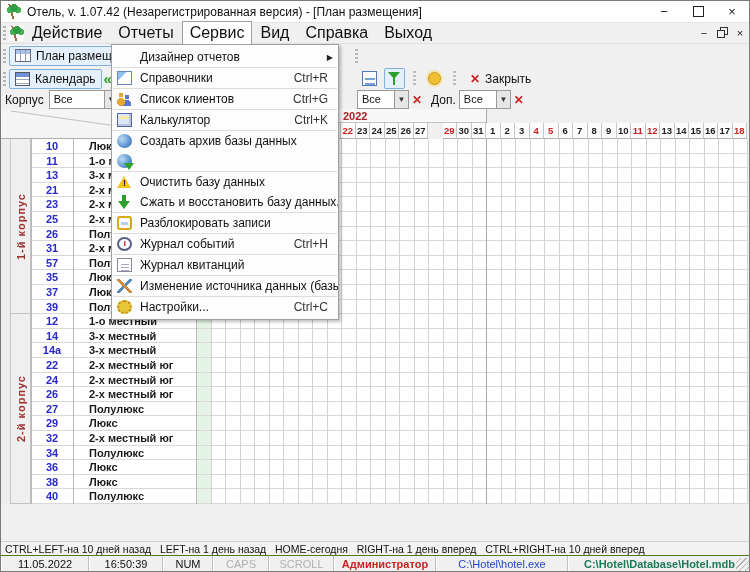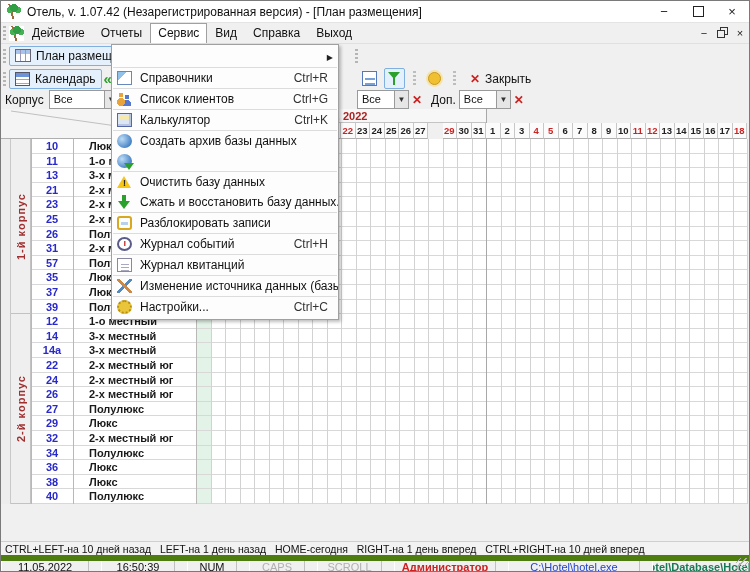--- a/index.html
+++ b/index.html
@@ -36,21 +36,21 @@
   .ic-funnel{width:13px;height:13px;position:relative;}
   .ic-funnel::before{content:"";position:absolute;left:0;top:0;width:0;height:0;
     border-left:6px solid transparent;border-right:6px solid transparent;border-top:7px solid #2ca02c;}
   .ic-funnel::after{content:"";position:absolute;left:5px;top:6px;width:2px;height:7px;background:#2ca02c;}
   .ic-sun{width:13px;height:13px;border-radius:50%;background:#f0c030;border:1px solid #c89820;box-shadow:0 0 0 2px #f5e3a8;}
   .x-glyph{color:#cc2222;font-weight:bold;font-size:12px;line-height:1;}
 
   
   #menubar{left:0;top:22px;width:750px;height:21px;background:#f0f0f0;display:flex;align-items:center;border-bottom:1px solid #e0e0e0;}
   .grip{width:3px;height:14px;margin:0 3px 0 2px;background:repeating-linear-gradient(180deg,#b5b5b5 0 2px,transparent 2px 4px);}
-  .mb-item{padding:2px 8px;font-size:12px;white-space:nowrap;}
+  .mb-item{padding:2px 8px;font-size:16px;white-space:nowrap;}
   .mb-item.open{background:#fff;border:1px solid #a0a0a0;border-bottom:none;padding:2px 7px 3px 7px;}
   #mdi-buttons{margin-left:auto;display:flex;align-items:center;margin-right:4px;gap:4px;}
   .mdibtn{font-size:11px;color:#222;width:14px;text-align:center;}
   .ic-restore{position:relative;width:11px;height:10px;}
   .ic-restore::before{content:"";position:absolute;left:3px;top:0;width:6px;height:6px;border:1px solid #333;}
   .ic-restore::after{content:"";position:absolute;left:0;top:3px;width:6px;height:6px;border:1px solid #333;background:#f0f0f0;}
 
   
   .tb{left:0;width:750px;background:#f0f0f0;display:flex;align-items:center;}
   #tb1{top:43px;height:23px;}
@@ -120,21 +120,21 @@
     border:1px solid #8888a0;}
   .ic-tools{background:
     linear-gradient(45deg,transparent 42%,#cc8844 42% 58%,transparent 58%),
     linear-gradient(135deg,transparent 42%,#5588bb 42% 58%,transparent 58%);}
   .ic-gear{border-radius:50%;background:#e8c53a;border:2px dotted #b89010;}
   .ic-none{}
 
   
   #hintbar{left:0;top:540px;width:750px;height:14px;background:#f2f2f2;border-top:1px solid #cfcfcf;
     font-size:10.5px;display:flex;align-items:center;padding-left:4px;white-space:pre;}
-  #statusbar{left:0;top:554px;width:750px;height:17px;background:#f0f0f0;display:flex;border-top:6px solid #4d7c0f;gap:12px;}
+  #statusbar{left:0;top:554px;width:750px;height:17px;background:#f0f0f0;display:flex;border-top:1px solid #4d7c0f;}
   .scell{border-right:1px solid #c0c0c0;border-left:1px solid #fff;font-size:11px;display:flex;
     align-items:center;justify-content:center;white-space:nowrap;overflow:hidden;}
   .scell.dim{color:#b0b0b0;}
   .scell.user{color:#cc2222;font-weight:bold;}
   .scell.exe{color:#2244cc;font-weight:normal;}
   .scell.mdb{color:#1a7a55;font-weight:bold;position:relative;}
   #resize-grip{position:absolute;right:0;bottom:0;width:13px;height:13px;
     background:repeating-linear-gradient(135deg,transparent 0 3px,#b0b0b0 3px 4px);}
 </style>
 </head>
@@ -423,20 +423,21 @@
         <span>1-й  корпус</span>
       </div>
       <div class="cell groupcell" style="left: 10px; top: 205.2px; width: 20px; height: 189.8px;">
         <span>2-й  корпус</span>
       </div>
     </div>
 
   <div class="abs" id="service-menu">
       <div class="mi">
         <span class="mic icon ic-none"></span>
+        <span class="mlb">Дизайнер отчетов</span>
         <span class="msub">▶</span>
       </div>
       <div class="msep"></div>
       <div class="mi">
         <span class="mic icon ic-ref"></span>
         <span class="mlb">Справочники</span>
         <span class="msc">Ctrl+R</span>
       </div>
       <div class="msep"></div>
       <div class="mi">

